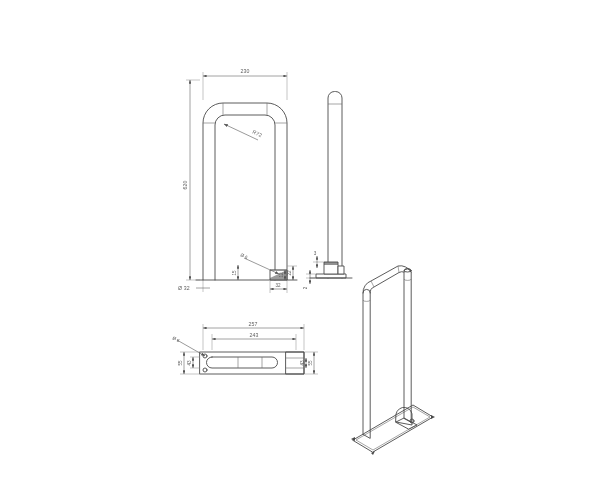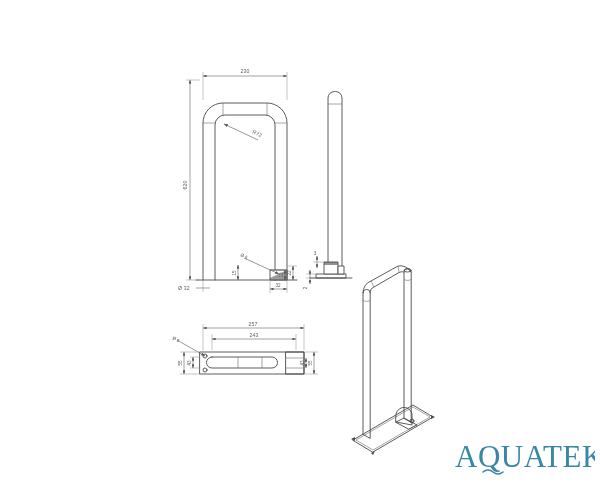--- a/index.html
+++ b/index.html
@@ -336,21 +336,14 @@
         <circle class="outline" cx="412" cy="421" r="2"></circle>
       </g>
 
       <path class="solidblk" d="M 351,439 l 4,-2 l 0,4 z"></path>
       <path class="solidblk" d="M 435,417 l -4,-2 l 0,4 z"></path>
       <path class="solidblk" d="M 371,453 l 4,-2 l -2,4 z"></path>
     </g>
 
   </svg>
 
-  <div id="logo">
-    <svg viewBox="0 0 140 44" width="140" height="44">
-      <text class="logo-text" x="0" y="31">AQUATEK</text>
-
-      <path d="M 28,36 q 5,-4 10,0 q 5,4 10,0" fill="none" stroke="#3a86a8" stroke-width="1.6" stroke-linecap="round"></path>
-    </svg>
-  </div>
 
 </div>
 
 </body></html>

